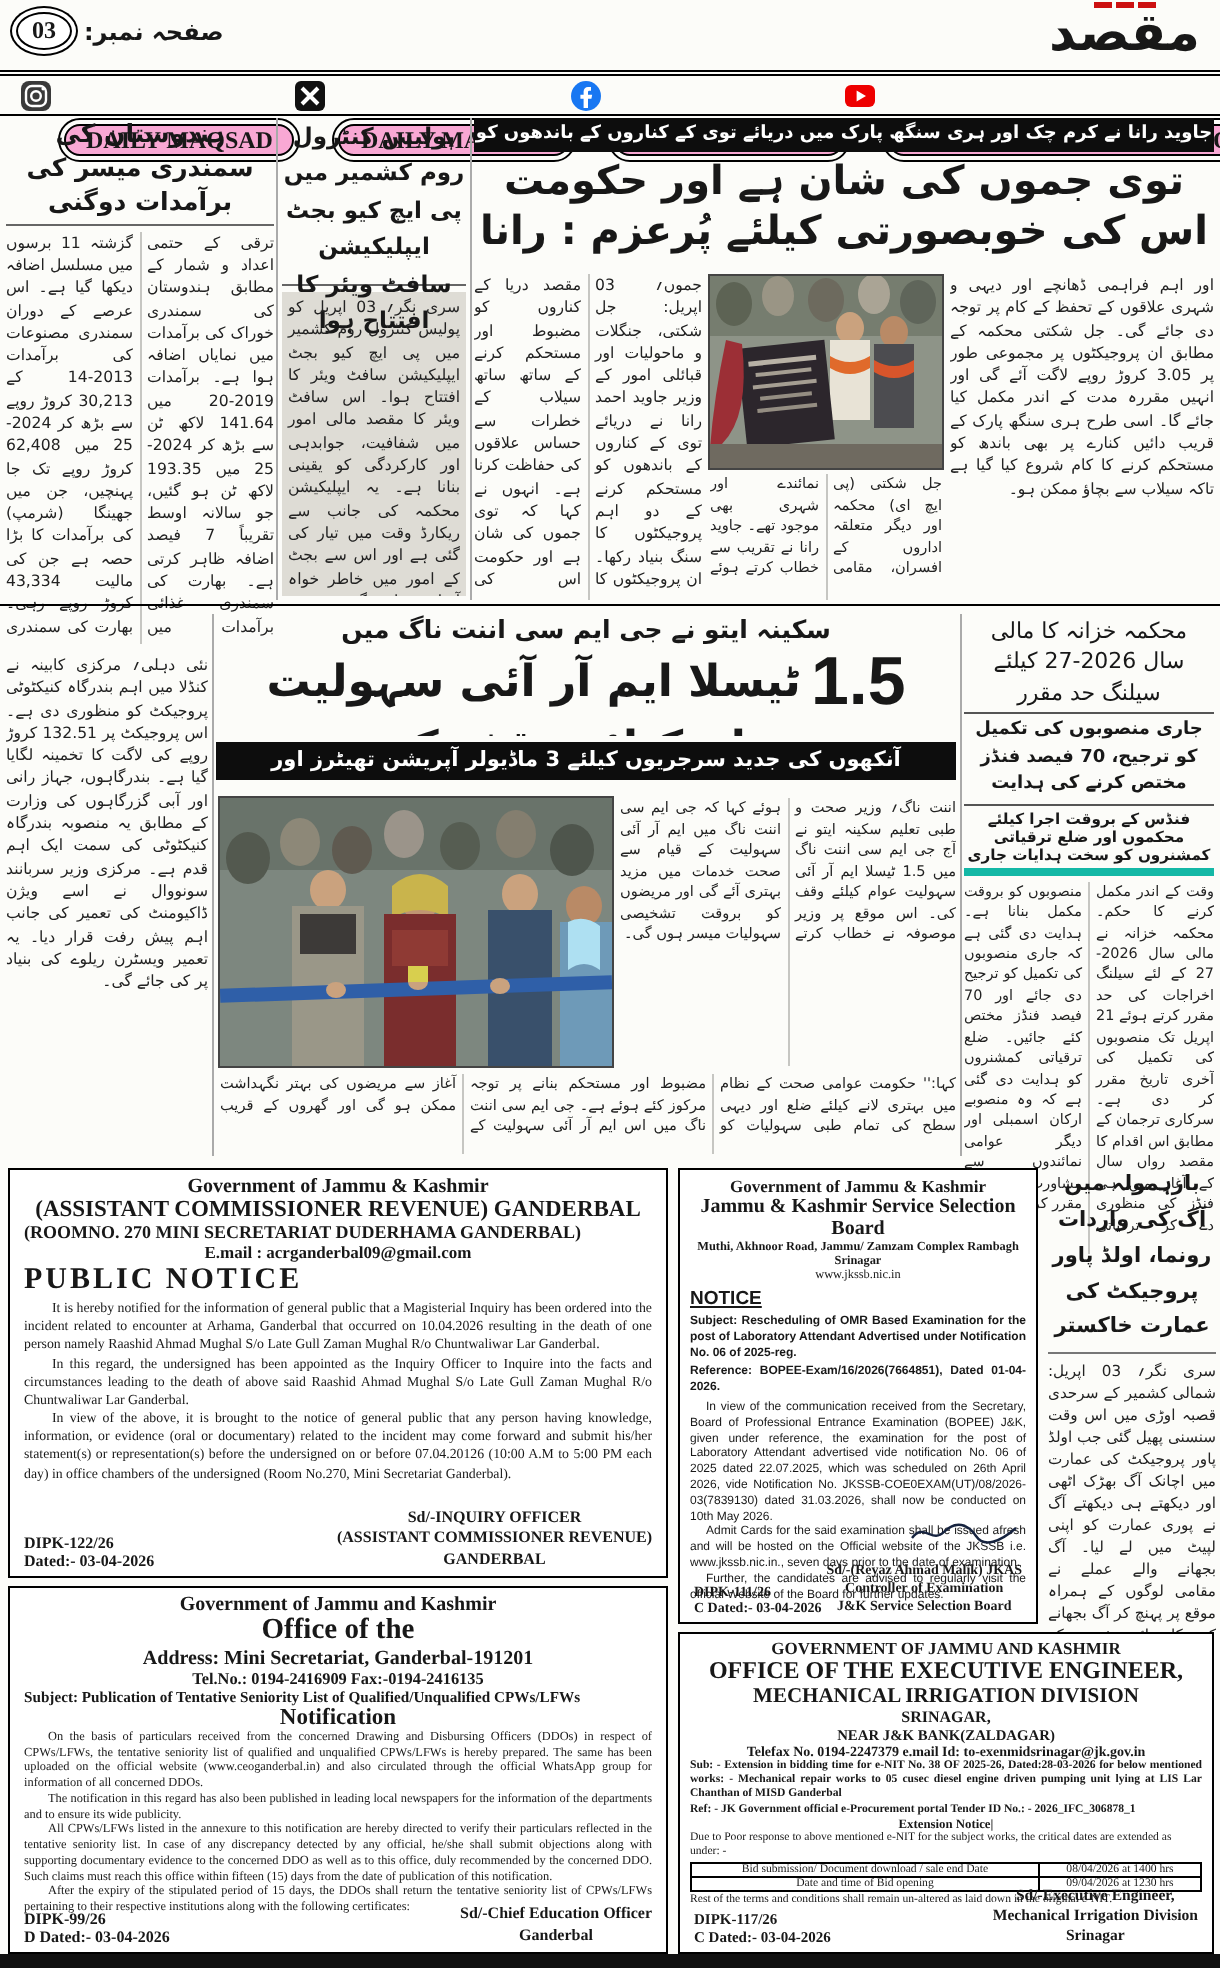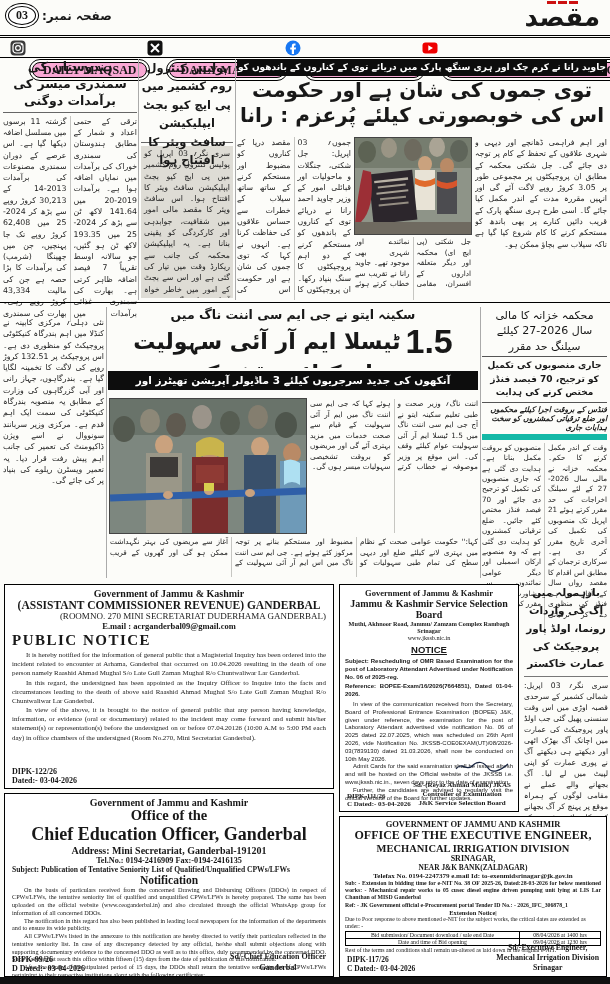--- a/index.html
+++ b/index.html
@@ -62,69 +62,69 @@
   #tawi-left  { position:absolute; left:0; top:0; width:114px; height:163px; }
   #tawi-right { position:absolute; right:0; top:0; width:132px; height:163px; }
   #tawi-below { position:absolute; left:118px; top:100px; width:116px; height:63px; }
   .photo1 { position:absolute; left:118px; top:1px; width:116px; height:96px; outline:1px solid #444; }
 
   #hr-mid { position:absolute; left:0; top:302px; width:610px; border-top:1.5px solid #000; }
 
   
   #col-kandla { position:absolute; left:3px; top:307px; width:101px; height:271px; }
   #col-kandla .head { font-size:11.5px; font-weight:bold; text-align:center; line-height:1.55; border-bottom:1px solid #666; padding-bottom:2px; }
-  #col-kandla .body { margin-top:10px; height:196px; }
+  #col-kandla .body { margin-top:20px; height:196px; }
 
   #art-mri { position:absolute; left:108px; top:307px; width:370px; height:271px; }
   #art-mri .kick { font-size:12.5px; font-weight:bold; text-align:center; }
   #art-mri .hl-row { text-align:center; direction:rtl; height:46px; overflow:hidden; }
   #art-mri .hl-num { font-size:34px; font-weight:bold; vertical-align:-4px; font-family:"Liberation Sans",sans-serif; }
   #art-mri .hl-txt { font-size:22px; font-weight:bold; }
   #art-mri .banner { margin-top:3px; height:19px; line-height:19px; font-size:10.5px; }
   .photo2 { position:absolute; left:2px; top:92px; width:196px; height:134px; outline:1px solid #444; }
   #mri-right { position:absolute; left:202px; top:92px; width:168px; height:134px; }
   #mri-below { position:absolute; left:2px; top:230px; width:368px; height:40px; }
 
   #col-finance { position:absolute; left:482px; top:307px; width:125px; height:271px; }
   #col-finance .h1 { font-size:11px; font-weight:normal; text-align:center; border-bottom:1px solid #555; padding:1px 12px 2px; line-height:1.4; }
   #col-finance .h2 { font-size:9px; font-weight:bold; text-align:center; border-bottom:1px solid #555; padding:2px 0; line-height:1.5; }
-  #col-finance .h3 { font-size:7.6px; font-weight:bold; text-align:right; border-bottom:6px solid #14b8a6; padding:2px 0;font-style:italic; }
+  #col-finance .h3 { font-size:7.6px; font-weight:bold; text-align:center; border-bottom:4px solid #14b8a6; padding:2px 0; }
   #col-finance .body { margin-top:3px; height:186px; font-size:7.2px; }
 
   
   .notice { position:absolute; background:#fff; border:1.5px solid #000; padding:3px 7px; overflow:hidden; }
   .n-foot { position:absolute; left:7px; right:7px; bottom:3px; display:flex; justify-content:space-between; align-items:flex-end; }
   .n-foot .fl div { font-weight:bold; font-size:8px; }
   .n-foot .fr { text-align:center; font-weight:bold; font-size:8px; line-height:1.3; }
 
   #notice-inquiry { left:4px; top:584px; width:330px; height:205px; }
   #notice-inquiry .l1 { font-size:10px; font-weight:bold; text-align:center; }
   #notice-inquiry .l2 { font-size:13.5px; font-weight:bold; text-align:center; }
   #notice-inquiry .l3 { font-size:11.5px; font-weight:bold; text-align:center; }
-  #notice-inquiry .l4 { font-size:9px; font-weight:normal; text-align:right; }
+  #notice-inquiry .l4 { font-size:9px; font-weight:bold; text-align:left; }
   #notice-inquiry .l5 { font-size:8.5px; font-weight:bold; text-align:center; }
   #notice-inquiry .title { font-size:15px; font-weight:bold; text-align:left; letter-spacing:1.5px; margin:1px 0; }
   #notice-inquiry p { font-size:6.9px; line-height:1.33; text-align:justify; text-indent:14px; }
 
   #notice-ceo { left:4px; top:793px; width:330px; height:184px; }
   #notice-ceo .l1 { font-size:10px; font-weight:bold; text-align:center; }
   #notice-ceo .l2 { font-size:14.5px; font-weight:bold; text-align:center; line-height:1.1; }
   #notice-ceo .l3 { font-size:18px; font-weight:bold; text-align:center; line-height:1.15; }
   #notice-ceo .l4 { font-size:10px; font-weight:bold; text-align:center; }
   #notice-ceo .l5 { font-size:8.2px; font-weight:bold; text-align:center; }
   #notice-ceo .subj { font-size:7.6px; font-weight:bold; }
   #notice-ceo .title { font-size:11.5px; font-weight:bold; text-align:center; }
   #notice-ceo p { font-size:6.2px; line-height:1.25; text-align:justify; text-indent:12px; }
 
   #notice-jkssb { left:339px; top:584px; width:180px; height:228px; padding:3px 5px; }
   #notice-jkssb .l1 { font-size:8.5px; font-weight:bold; text-align:center; }
   #notice-jkssb .l2 { font-size:10px; font-weight:bold; text-align:center; }
   #notice-jkssb .l3 { font-size:6.2px; font-weight:bold; text-align:center; }
   #notice-jkssb .l4 { font-size:6.2px; text-align:center; }
-  #notice-jkssb .title { font-size:9.5px; font-weight:bold; text-decoration:underline; text-align:center; margin:3px 0; font-family:"Liberation Sans",sans-serif; }
+  #notice-jkssb .title { font-size:9.5px; font-weight:bold; text-decoration:underline; margin:3px 0; font-family:"Liberation Sans",sans-serif; }
   #notice-jkssb .meta { font-size:6px; font-weight:bold; font-family:"Liberation Sans",sans-serif; line-height:1.3; margin-bottom:2px; text-align:justify; }
   #notice-jkssb p { font-size:6px; line-height:1.3; text-align:justify; text-indent:8px; font-family:"Liberation Sans",sans-serif; }
   #notice-jkssb .n-foot .fl div { font-size:7px; }
   #notice-jkssb .n-foot .fr { font-size:7px; }
   .sig { position:absolute; right:8px; bottom:38px; }
 
   #notice-eng { left:339px; top:816px; width:268px; height:161px; padding:2px 5px; }
   #notice-eng .l1 { font-size:8.5px; font-weight:bold; text-align:center; }
   #notice-eng .l2 { font-size:12px; font-weight:bold; text-align:center; line-height:1.15; }
   #notice-eng .l3 { font-size:10.5px; font-weight:bold; text-align:center; }
@@ -312,27 +312,31 @@
     <div class="l5">E.mail : acrganderbal09@gmail.com</div>
     <div class="title">PUBLIC NOTICE</div>
     <p>It is hereby notified for the information of general public that a Magisterial Inquiry has been ordered into the incident related to encounter at Arhama, Ganderbal that occurred on 10.04.2026 resulting in the death of one person namely Raashid Ahmad Mughal S/o Late Gull Zaman Mughal R/o Chuntwaliwar Lar Ganderbal.</p>
     <p>In this regard, the undersigned has been appointed as the Inquiry Officer to Inquire into the facts and circumstances leading to the death of above said Raashid Ahmad Mughal S/o Late Gull Zaman Mughal R/o Chuntwaliwar Lar Ganderbal.</p>
     <p>In view of the above, it is brought to the notice of general public that any person having knowledge, information, or evidence (oral or documentary) related to the incident may come forward and submit his/her statement(s) or representation(s) before the undersigned on or before 07.04.20126 (10:00 A.M to 5:00 PM each day) in office chambers of the undersigned (Room No.270, Mini Secretariat Ganderbal).</p>
     <div class="n-foot">
       <div class="fl">
         <div>DIPK-122/26</div>
         <div>Dated:- 03-04-2026</div>
       </div>
+      <div class="fr">
+        <div>Sd/-INQUIRY OFFICER</div>
+        <div>(ASSISTANT COMMISSIONER REVENUE)</div>
+        <div>GANDERBAL</div>
+      </div>
     </div>
   </div>
 
   <div id="notice-ceo" class="notice">
     <div class="l1">Government of Jammu and Kashmir</div>
     <div class="l2">Office of the</div>
-    <div class="l3">Chief Education Officer, Ganderbal</div>
     <div class="l4">Address: Mini Secretariat, Ganderbal-191201</div>
     <div class="l5">Tel.No.: 0194-2416909 Fax:-0194-2416135</div>
     <div class="subj">Subject: Publication of Tentative Seniority List of Qualified/Unqualified CPWs/LFWs</div>
     <div class="title">Notification</div>
     <p>On the basis of particulars received from the concerned Drawing and Disbursing Officers (DDOs) in respect of CPWs/LFWs, the tentative seniority list of qualified and unqualified CPWs/LFWs is hereby prepared. The same has been uploaded on the official website (www.ceoganderbal.in) and also circulated through the official WhatsApp group for information of all concerned DDOs.</p>
     <p>The notification in this regard has also been published in leading local newspapers for the information of the departments and to ensure its wide publicity.</p>
     <p>All CPWs/LFWs listed in the annexure to this notification are hereby directed to verify their particulars reflected in the tentative seniority list. In case of any discrepancy detected by any official, he/she shall submit objections along with supporting documentary evidence to the concerned DDO as well as to this office, duly recommended by the concerned DDO. Such claims must reach this office within fifteen (15) days from the date of publication of this notification.</p>
     <p>After the expiry of the stipulated period of 15 days, the DDOs shall return the tentative seniority list of CPWs/LFWs pertaining to their respective institutions along with the following certificates:</p>
 
     <div class="n-foot">

